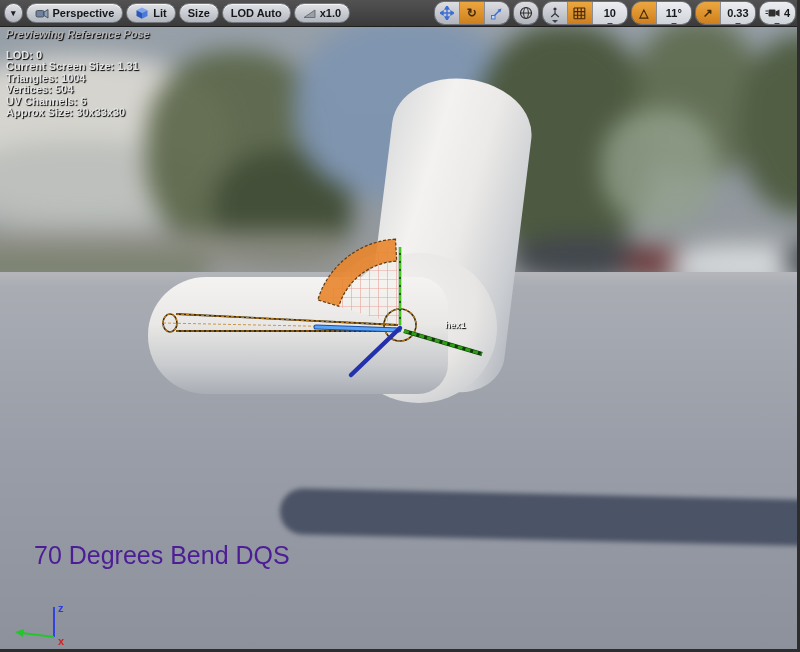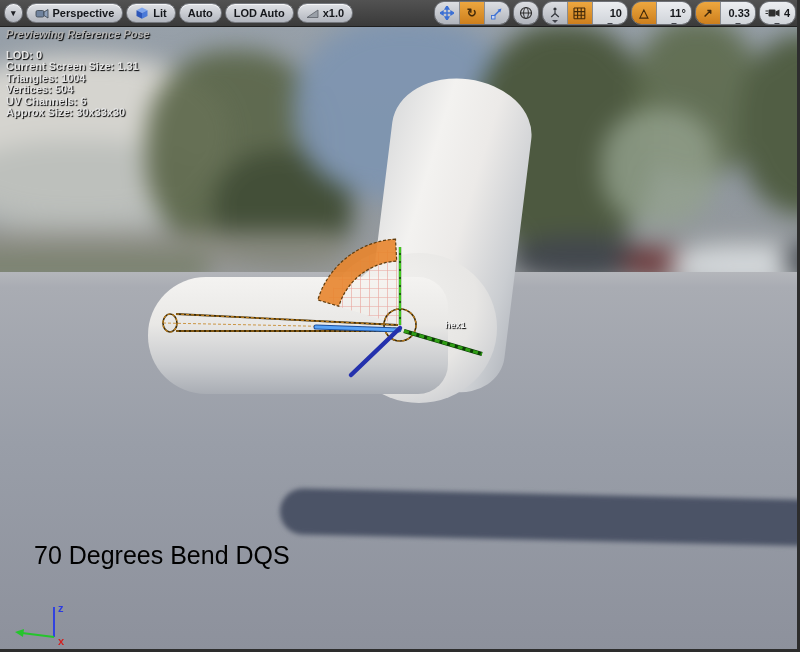--- a/index.html
+++ b/index.html
@@ -18,21 +18,21 @@
     box-shadow:inset 0 1px 0 rgba(255,255,255,.7);color:#15171b;font:bold 11px "Liberation Sans",sans-serif;cursor:pointer;}
   .tbtn.sq{padding:0 6px;}
   .caret{font-size:9px;line-height:1;color:#1d1f24;}
   .tgroup{display:flex;border:1px solid #6e7177;border-radius:10px;overflow:hidden;height:22px;
     box-shadow:inset 0 1px 0 rgba(255,255,255,.5);}
   .tcell{position:relative;display:flex;align-items:center;justify-content:center;width:24px;height:22px;
     background:linear-gradient(#dcdee2,#b0b4bc);border-right:1px solid #8a8d93;cursor:pointer;}
   .tcell:last-child{border-right:none;}
   .tcell.active{background:linear-gradient(#eda73f,#cd7f1d);}
   .tcell.val{width:auto;min-width:24px;padding:0 5px 3px 5px;background:linear-gradient(#eceef1,#ccd0d6);
-    font:bold 11px "Liberation Sans",sans-serif;color:#15171b;justify-content:flex-end;}
+    font:bold 11px "Liberation Sans",sans-serif;color:#15171b;}
   .under-caret{position:absolute;bottom:1px;left:50%;transform:translateX(-50%);
     width:0;height:0;border-left:3px solid transparent;border-right:3px solid transparent;border-top:3px solid #41434a;}
   .glyph{font-size:12px;line-height:1;color:#42290a;font-weight:bold;}
 
   
   .scene{position:absolute;left:0;top:27px;right:0;bottom:0;overflow:hidden;z-index:1;}
   .backdrop{position:absolute;left:0;top:-1px;width:800px;height:248px;overflow:hidden;
     background:linear-gradient(to bottom,#97a0a9,#8f979f 60%,#989b9d);}
   .blobs{position:absolute;inset:0;filter:blur(11px);transform:scale(1.06);}
   .blob{position:absolute;border-radius:45%;}
@@ -51,21 +51,21 @@
     border-radius:58px 30px 30px 58px / 58px 30px 30px 58px;
     background:linear-gradient(to bottom,#f4f3f1 0%,#e9e8e6 40%,#c9cbce 75%,#a9adb4 100%);}
 
   .overlay-svg{position:absolute;left:0;top:-27px;width:800px;height:652px;z-index:6;}
 
   .stats{position:absolute;left:6px;top:2px;z-index:8;font:bold 11px "Liberation Sans",sans-serif;
     color:#e4e4e4;text-shadow:1px 1px 1px #000;line-height:11.5px;}
   .stats .preview{color:#b3b3b3;margin-bottom:9px;font-style:italic;}
   .bone-label{position:absolute;left:401px;top:293px;z-index:9;font:bold 9px "Liberation Sans",sans-serif;
     color:#f5f5f5;text-shadow:1px 1px 1px #000;cursor:pointer;margin-left:44px;}
-  .caption{position:absolute;left:34px;top:514px;z-index:8;font:25px "Liberation Sans",sans-serif;color:#000000;}
+  .caption{position:absolute;left:34px;top:514px;z-index:8;font:25px "Liberation Sans",sans-serif;color:#4c1d95;}
   .axis-widget{position:absolute;left:6px;bottom:4px;z-index:8;}
 </style>
 </head>
 <body>
 
 <div class="viewport">
 
   <div class="toolbar">
     <div class="tb-left">
       <button class="tbtn sq">
@@ -80,21 +80,21 @@
       </button>
       <button class="tbtn">
         <svg width="14" height="14" viewBox="0 0 14 14">
           <polygon points="7,1.5 12.5,4.2 7,7 1.5,4.2" fill="#7fa6ee"></polygon>
           <polygon points="1.5,4.2 7,7 7,12.8 1.5,10" fill="#2c55b8"></polygon>
           <polygon points="12.5,4.2 7,7 7,12.8 12.5,10" fill="#4a79d8"></polygon>
         </svg>
         <span>Lit</span>
       </button>
       <button class="tbtn">
-        <span>Auto</span>
+        <span>Size</span>
       </button>
       <button class="tbtn">
         <span>LOD Auto</span>
       </button>
       <button class="tbtn">
         <svg width="13" height="13" viewBox="0 0 13 13">
           <polygon points="1,10.5 12,3 12,10.5" fill="#9aa0a8" stroke="#5c6168" stroke-width="0.8"></polygon>
         </svg>
         <span>x1.0</span>
       </button>

